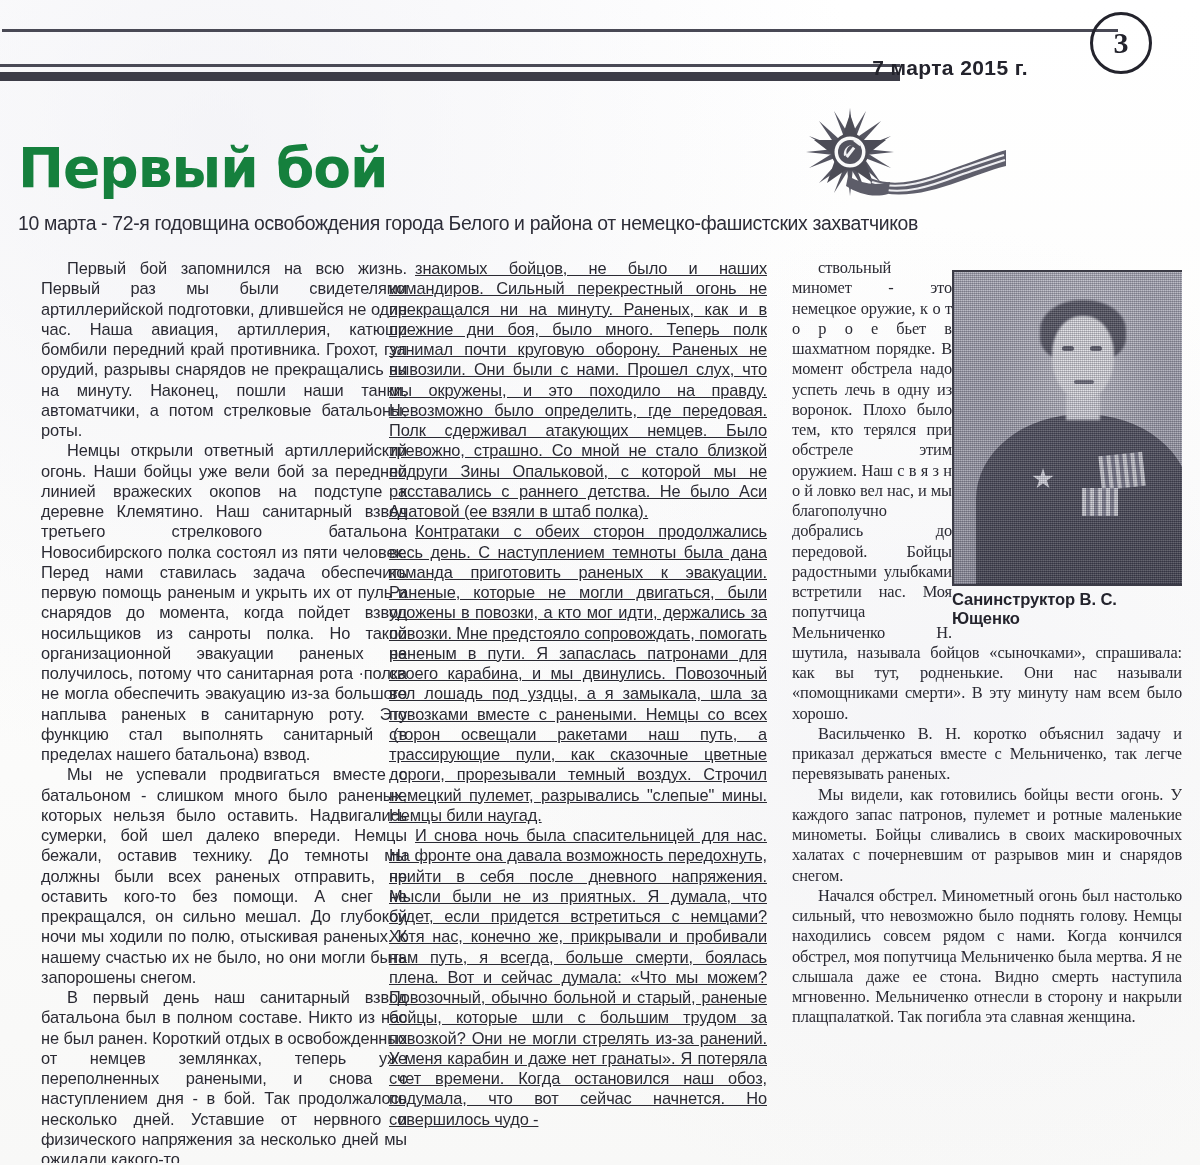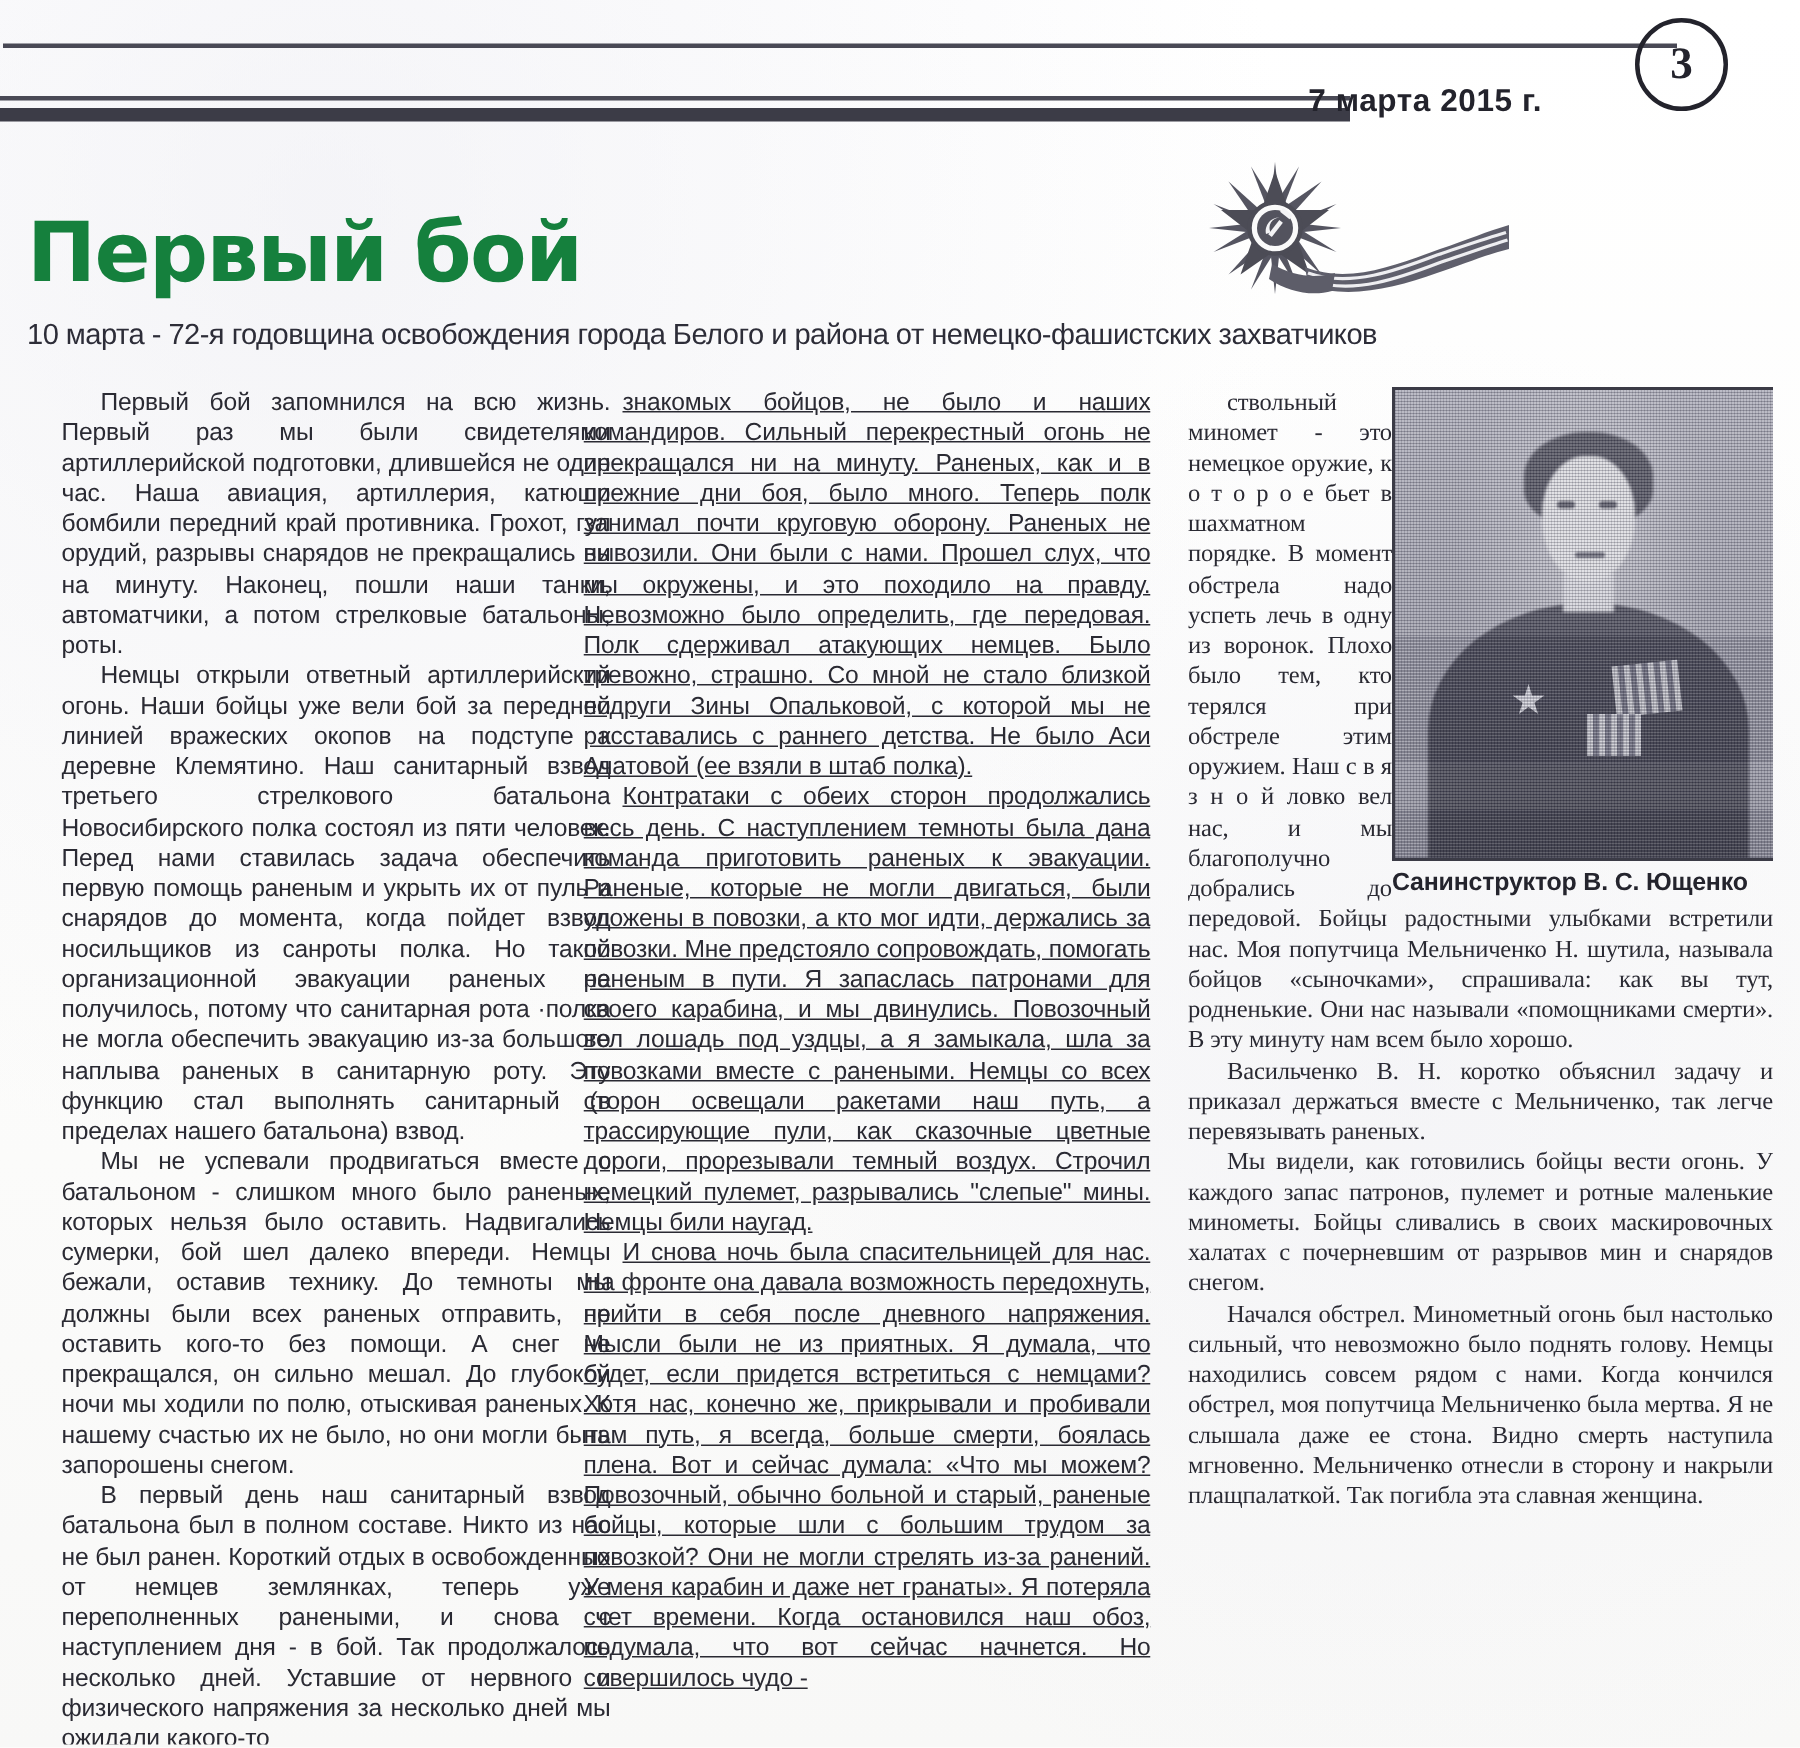--- a/index.html
+++ b/index.html
@@ -77,21 +77,21 @@
   .col2{left:389px;width:378px;height:905px;text-decoration:underline;}
 
   
   .col3{
     position:absolute;left:792px;top:258px;width:390px;height:905px;
     font-size:16.4px;line-height:20.25px;text-align:justify;
     color:#2a2a33;letter-spacing:-.12px;overflow:hidden;
   }
   .col3 p{margin:0;text-indent:26px;font-family:Liberation Serif, serif;}
   .photo-wrap{
-    float:right;width:254px;margin:0 0 6px 10px;
+    float:right;width:230px;margin:12px 0 6px 10px;
     shape-outside:content-box;
   }
   .photo{
     width:252px;height:312px;
     border:2px solid #3b3b46;
     position:relative;overflow:hidden;
     background:#b9b9c4;
   }
   .photo .grain{
     position:absolute;inset:0;

